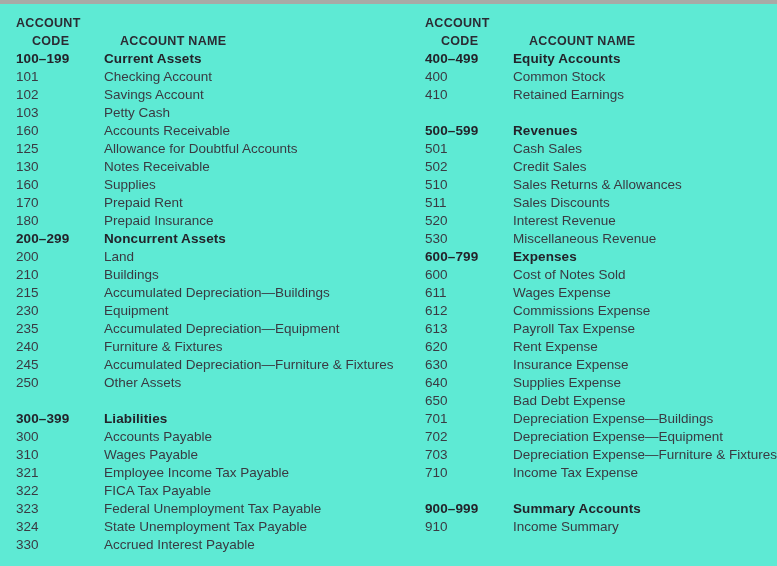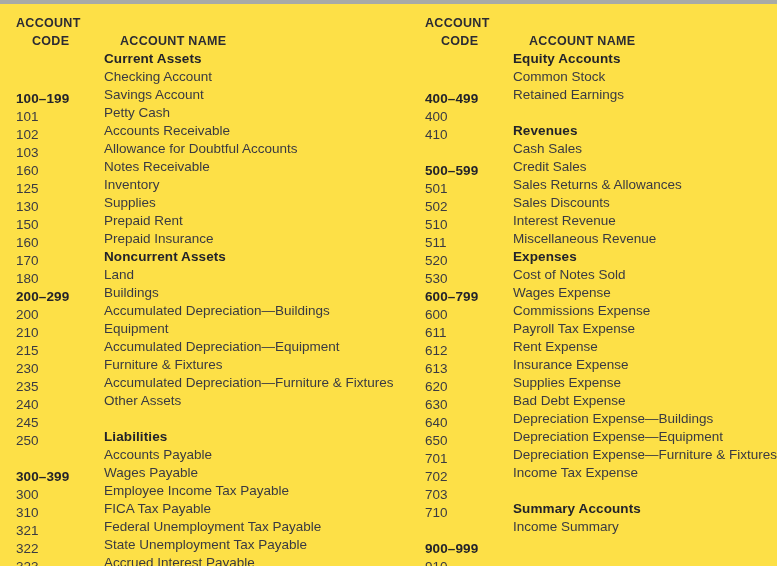--- a/index.html
+++ b/index.html
@@ -22,21 +22,21 @@
     width: 777px;
     height: 4px;
     background: #a8aaa6;
   }
   #page {
     position: absolute;
     left: 0;
     top: 4px;
     width: 777px;
     height: 562px;
-    background: #fde047;
+    background: #5eead4;
   }
   .columns {
     display: flex;
     flex-direction: row;
     padding-top: 10px;
   }
   .col {
     position: relative;
   }
   .col-left  { width: 410px; padding-left: 16px; box-sizing: border-box; }
@@ -68,21 +68,20 @@
     font-size: 13.5px;
     color: #35353c;
     white-space: nowrap;
   }
   .row.spacer {
     height: 18px;
   }
   .row .code {
     width: 88px;
     flex: 0 0 88px;
-    margin-top: 40px;
   }
   .row .name {
     flex: 1 1 auto;
   }
   .row.group .code,
   .row.group .name {
     font-weight: bold;
     color: #23232a;
     letter-spacing: 0.1px;
   }
@@ -129,24 +128,20 @@
           </div>
           <div class="row item">
             <div class="code">125</div>
             <div class="name">Allowance for Doubtful Accounts</div>
           </div>
           <div class="row item">
             <div class="code">130</div>
             <div class="name">Notes Receivable</div>
           </div>
           <div class="row item">
-            <div class="code">150</div>
-            <div class="name">Inventory</div>
-          </div>
-          <div class="row item">
             <div class="code">160</div>
             <div class="name">Supplies</div>
           </div>
           <div class="row item">
             <div class="code">170</div>
             <div class="name">Prepaid Rent</div>
           </div>
           <div class="row item">
             <div class="code">180</div>
             <div class="name">Prepaid Insurance</div>

